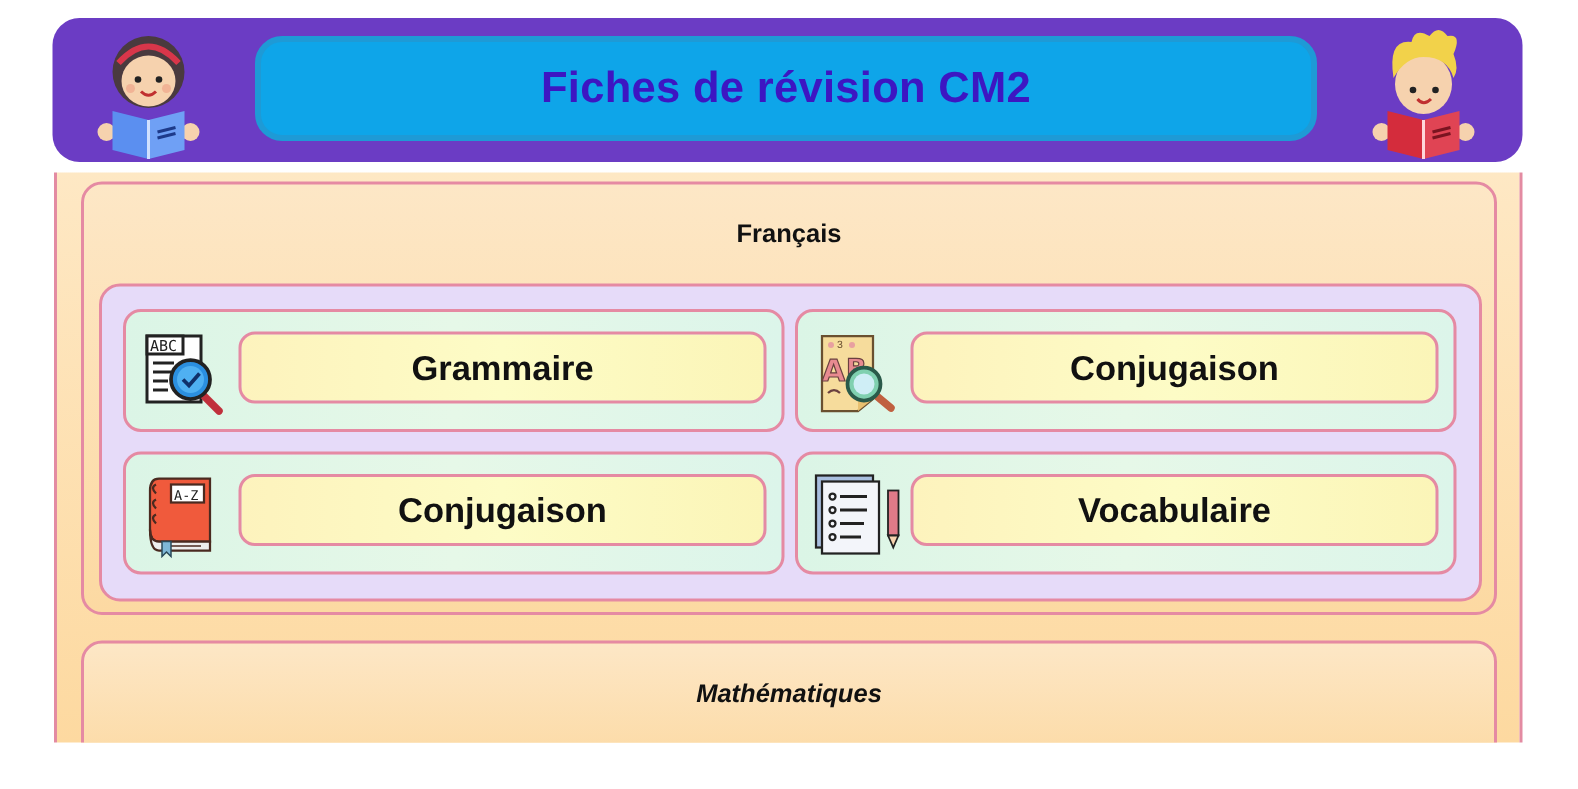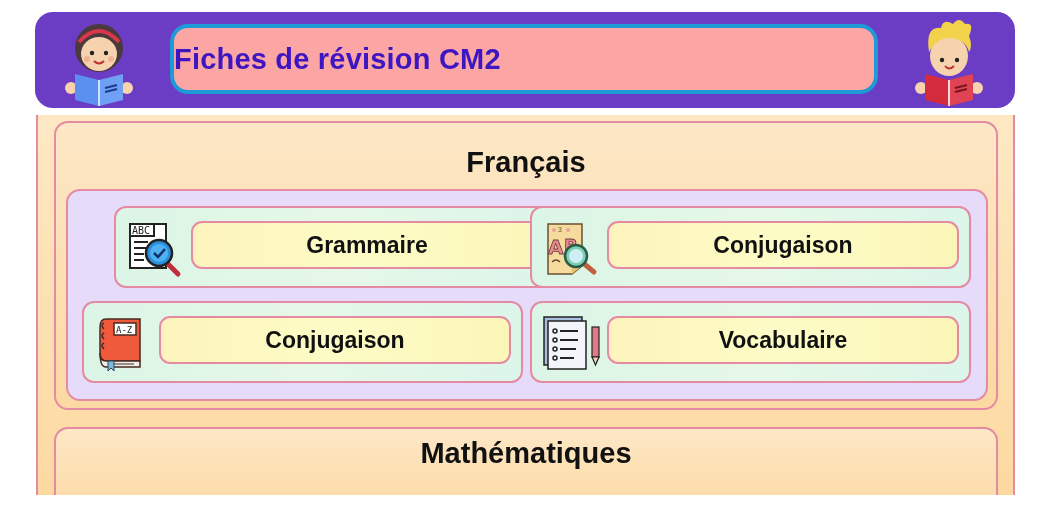--- a/index.html
+++ b/index.html
@@ -8,55 +8,55 @@
 
   .header {
     position: absolute; left: 35px; top: 12px; width: 980px; height: 96px;
     background: #6b3cc4; border-radius: 18px;
   }
   .avatar { position: absolute; top: 4px; width: 84px; height: 90px; }
   .avatar.left { left: 22px; }
   .avatar.right { left: 872px; }
   .title-box {
     position: absolute; left: 135px; top: 12px; width: 708px; height: 70px;
-    background: #fca5a5; border: 4px solid #1e9ad6; border-radius: 18px;
-    display: flex; align-items: center; justify-content: flex-start;
+    background: #0ea5e9; border: 4px solid #1e9ad6; border-radius: 18px;
+    display: flex; align-items: center; justify-content: center;
   }
   .title-text { color: #3d16c2; font-size: 29px; font-weight: bold; letter-spacing: 0.2px; }
 
   .outer {
     position: absolute; left: 36px; top: 115px; width: 979px; height: 380px;
     background: linear-gradient(180deg, #fee8c4 0%, #fdd9a0 100%);
     border-left: 2px solid #e38ba2; border-right: 2px solid #e38ba2;
     overflow: hidden;
   }
   .section {
     position: absolute; left: 16px; width: 944px;
     background: linear-gradient(180deg, #fde7c6 0%, #fcd9a2 100%);
     border: 2.5px solid #e58aa3; border-radius: 14px;
   }
   .section.fr { top: 6px; height: 289px; }
   .section.math { top: 312px; height: 90px; }
   .section-title {
     position: absolute; left: 0; right: 0; text-align: center;
-    font-size: 29px; font-weight: bold; color: #111;
+    font-size: 17px; font-weight: bold; color: #111;
   }
   .section.fr .section-title { top: 23px; }
-  .section.math .section-title { top: 8px; }
+  .section.math .section-title { top: 24px; font-style: italic; }
 
   .inner {
     position: absolute; left: 10px; top: 66px; width: 922px; height: 212px;
     background: #e6dbf9; border: 2.5px solid #e58aa3; border-radius: 14px;
   }
   .card {
     position: absolute; width: 441px; height: 82px;
     background: linear-gradient(90deg, #dbf5e6 0%, #e6f8e8 50%, #dcf5ea 100%);
     border: 2.5px solid #e58aa3; border-radius: 12px;
   }
-  .card.c1 { left: 14px; top: 15px; margin-left: 32px; }
+  .card.c1 { left: 14px; top: 15px; }
   .card.c2 { left: 462px; top: 15px; }
   .card.c3 { left: 14px; top: 110px; }
   .card.c4 { left: 462px; top: 110px; }
   .card-icon { position: absolute; left: 10px; top: 10px; width: 60px; height: 60px; }
   .pill {
     position: absolute; left: 75px; top: 13px; width: 352px; height: 48px;
     background: linear-gradient(90deg, #fdf3bd 0%, #fdfcc6 50%, #fbf5b8 100%);
     border: 2.5px solid #e58aa3; border-radius: 11px;
     display: flex; align-items: center; justify-content: center;
   }

